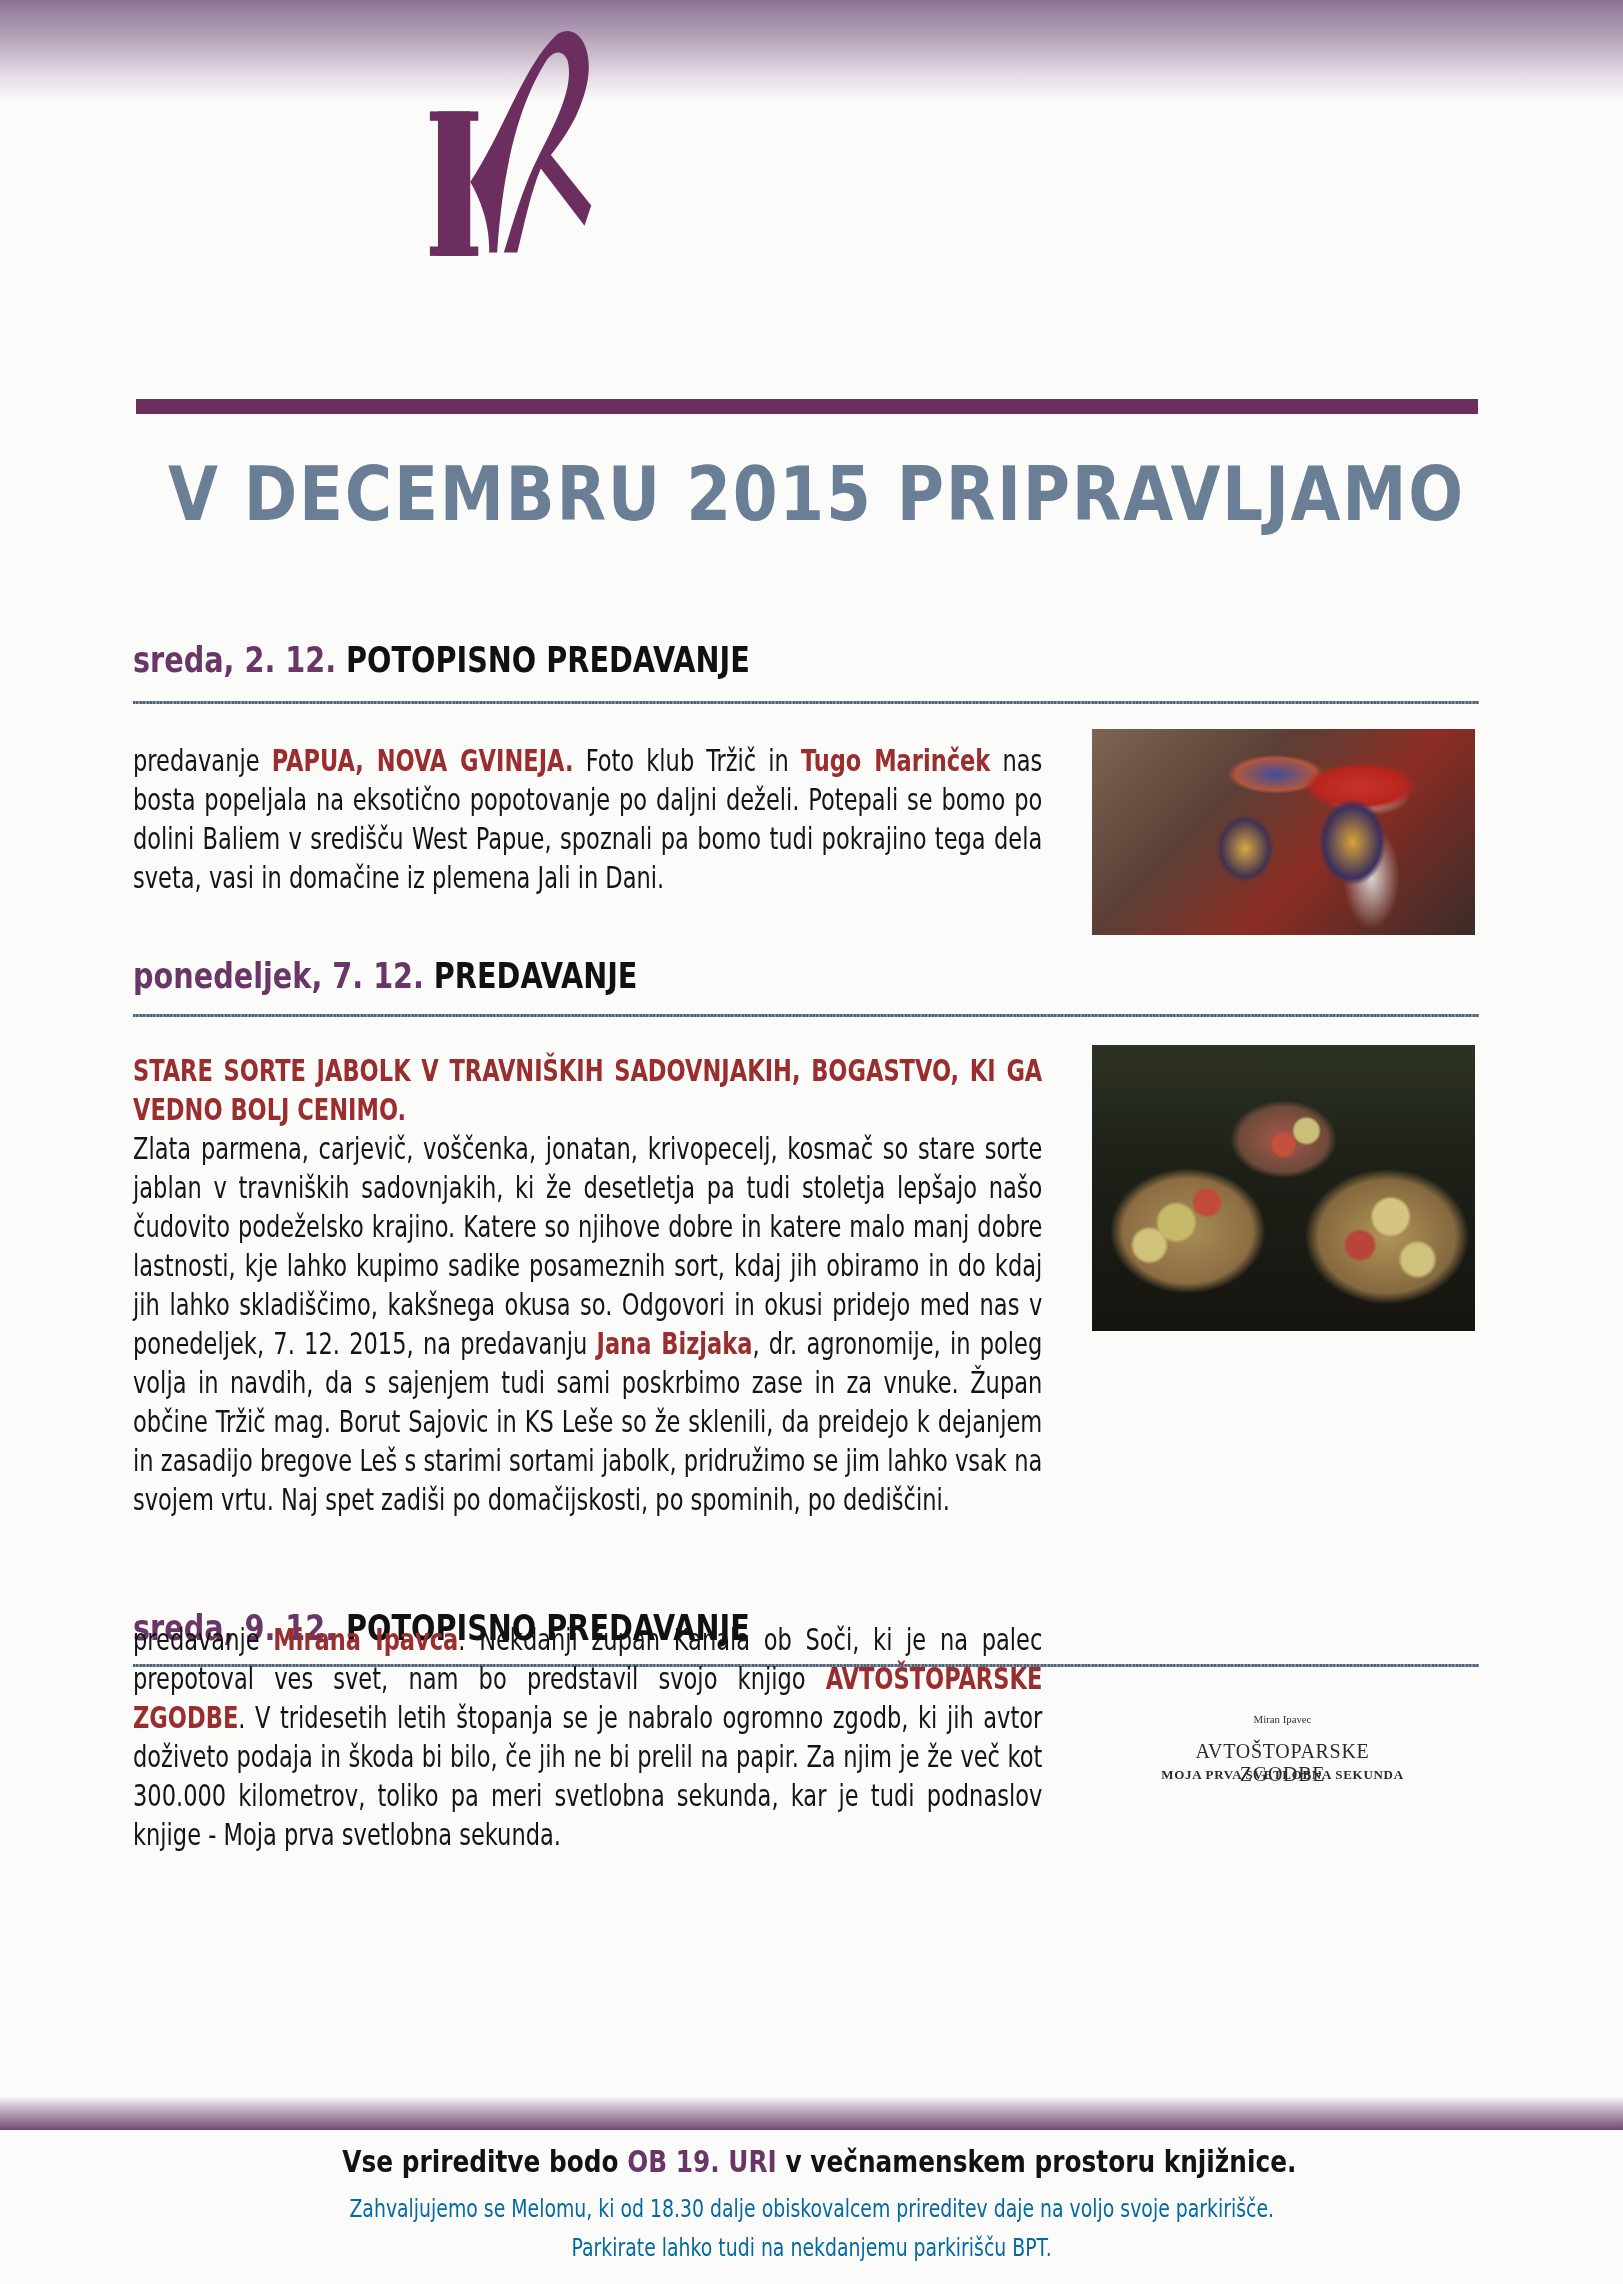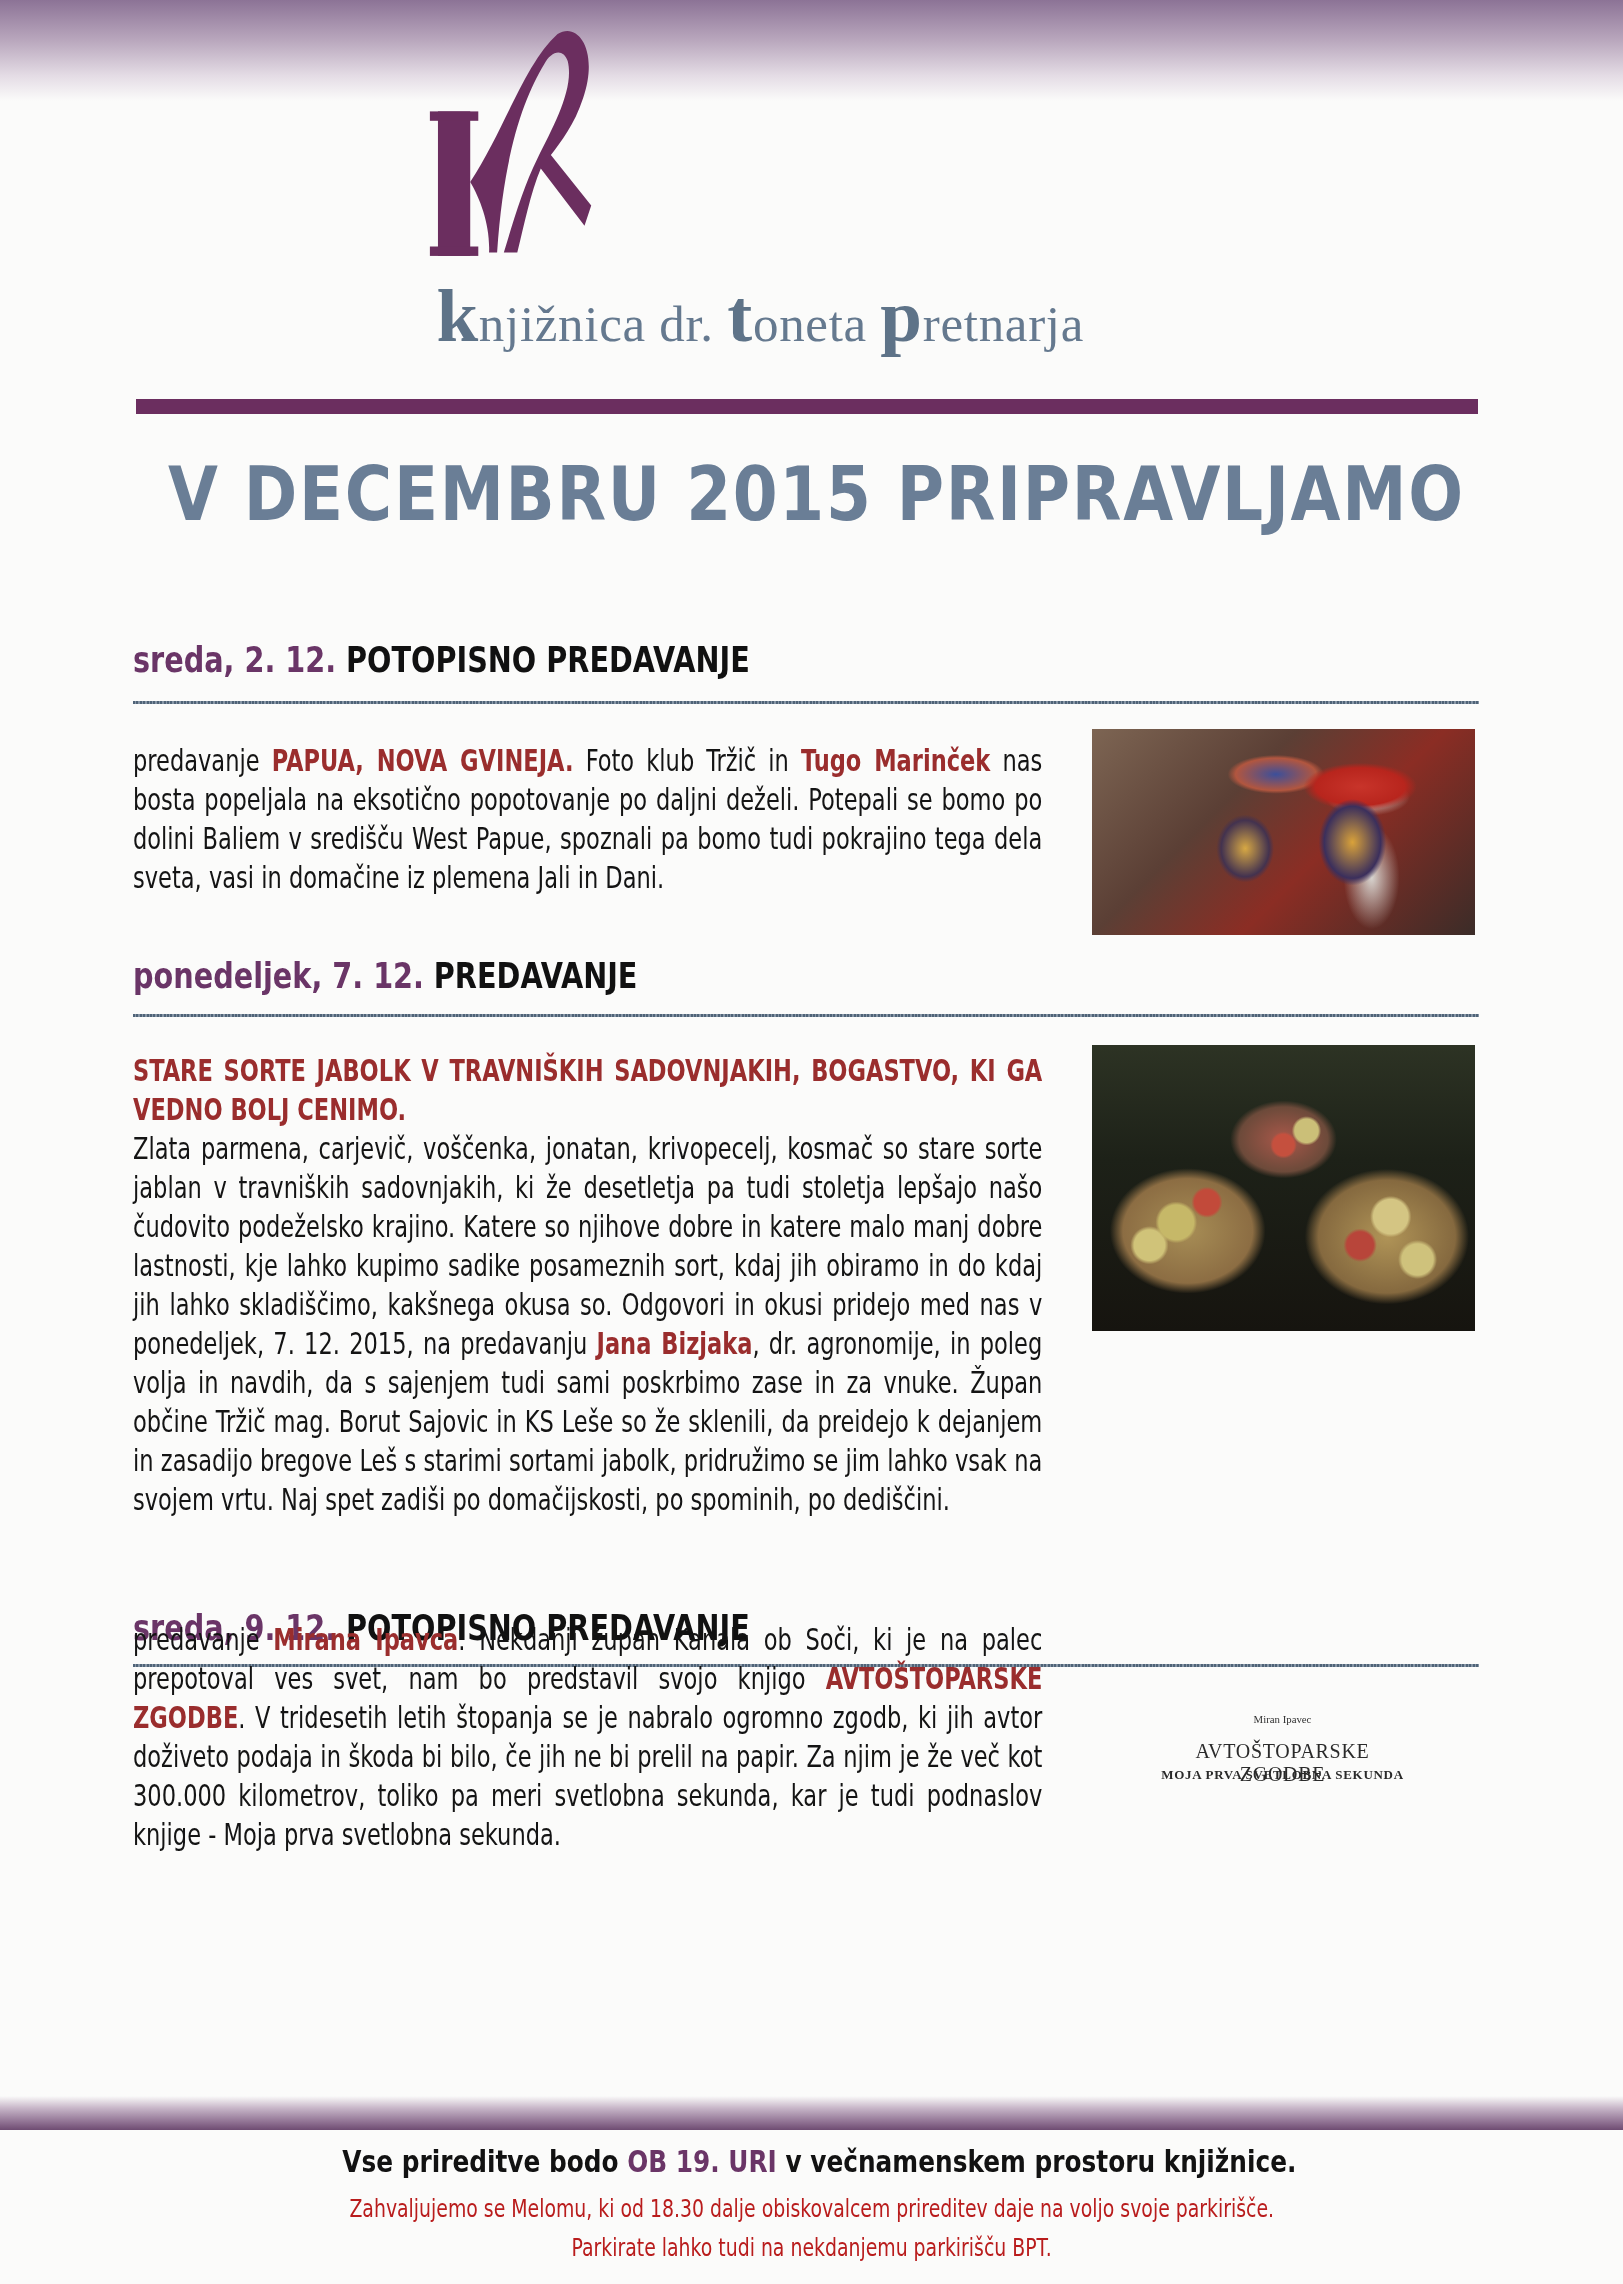--- a/index.html
+++ b/index.html
@@ -121,44 +121,41 @@
     text-align:center; line-height:13.4px; color:#222;
   }
   .footer-line1 {
     position:absolute; left:0; top:2143px; width:1623px; text-align:center; white-space:nowrap;
     font-family:"DejaVu Sans", "Liberation Sans", sans-serif; font-weight:bold; font-size:31px; color:#121212;margin-left:8px;
   }
   .footer-line1 .inner { display:inline-block; transform:scaleX(0.8); }
   .footer-line1 .accent { color:#6a3567; }
   .footer-line2, .footer-line3 {
     position:absolute; left:0; width:1623px; text-align:center; white-space:nowrap;
-    font-family:"DejaVu Sans", "Liberation Sans", sans-serif; font-size:25.5px; color:#b91c1c;
+    font-family:"DejaVu Sans", "Liberation Sans", sans-serif; font-size:25.5px; color:#0369a1;
   }
   .footer-line2 { top:2193px; }
   .footer-line3 { top:2232px; }
   .footer-line2 .inner, .footer-line3 .inner { display:inline-block; transform:scaleX(0.74); }
 </style>
 </head>
 <body>
 
 <div class="top-band"></div>
 
 <div class="logo">
   <svg width="202" height="242" viewBox="0 0 300 360">
 
     <rect x="22" y="130" width="48" height="215" fill="#6b2e5f"></rect>
     <rect x="10" y="130" width="72" height="14" fill="#6b2e5f"></rect>
     <rect x="10" y="331" width="72" height="14" fill="#6b2e5f"></rect>
 
     <path d="M70 235 C 120 160, 150 60, 200 15 C 230 -5, 262 40, 238 110 C 225 150, 205 175, 190 195 L 250 270 L 240 300 L 175 215 C 160 250, 150 300, 140 340 L 120 340 C 135 290, 150 240, 170 200 C 195 150, 225 95, 215 55 C 208 35, 190 40, 180 60 C 150 110, 120 190, 110 340 L 98 340 C 100 300, 85 260, 70 235 Z" fill="#6b2e5f"></path>
     <path d="M 180 60 L 165 120 L 190 120 L 205 70 Z" fill="#fbfbfa" opacity="0.0"></path>
   </svg>
-  <div class="logo-text">
-    <span class="big">k</span><span>njižnica dr. </span><span class="big">t</span><span>oneta </span><span class="big">p</span><span>retnarja</span>
-  </div>
 </div>
 
 <div class="purple-bar"></div>
 
 <div class="main-title">V  DECEMBRU 2015 PRIPRAVLJAMO</div>
 
 <div class="section-head" style="top:640px;">
   <span class="date">sreda, 2. 12.</span><span class="type">POTOPISNO PREDAVANJE</span>
 </div>
 <div class="divider" style="top:701px;"></div>

